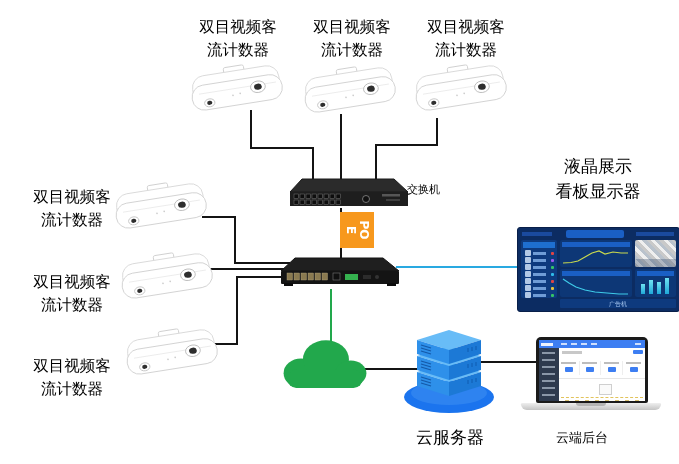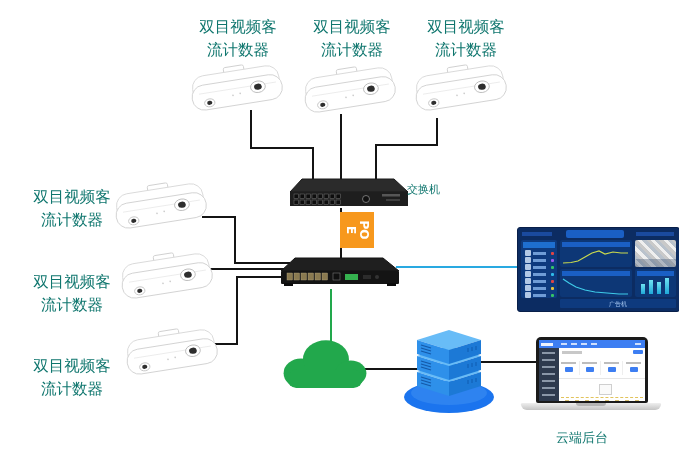--- a/index.html
+++ b/index.html
@@ -1,19 +1,19 @@
 <!DOCTYPE html>
 <html><head>
 <meta charset="utf-8">
 <style>
   html,body{margin:0;padding:0;background:#fff;}
   .stage{position:relative;width:679px;height:464px;background:#ffffff;overflow:hidden;
          font-family:"DejaVu Sans","Liberation Sans",sans-serif;}
   
-  .lbl{position:absolute;color:#0f766e;font-size:15.5px;line-height:23px;text-align:center;
+  .lbl{position:absolute;color:#000000;font-size:15.5px;line-height:23px;text-align:center;
        white-space:nowrap;z-index:3;}
   .lbl.single{line-height:19px;}
   .watermark{position:absolute;left:21px;top:126px;color:#C9C9C9;font-size:16px;
              letter-spacing:1px;white-space:nowrap;z-index:1;}
   
   .line{position:absolute;background:#141414;z-index:0;}
   .line.h{height:2px;} .line.v{width:2px;}
   .line.blue{background:#29A9E1;}
   .line.green{background:#22A84C;}
   
@@ -218,20 +218,22 @@
   <div class="poe">
     <span>POE</span>
   </div>
 
   <svg class="dev" style="left:281px;top:253px;width:118px;height:38px">
       <use href="#sym-host" xlink:href="#sym-host"></use>
     </svg>
 
 
   <div class="lbl" style="left:543px;top:154px;width:110px;font-size:17px;line-height:25px">
+    <div>液晶展示</div>
+    <div>看板显示器</div>
   </div>
   <div class="board">
     <div class="b-title"></div>
     <div class="b-tbar1"></div>
     <div class="b-tbar2"></div>
     <div class="b-side">
       <div class="b-side-h"></div>
       <div class="b-row" style="top:10px">
           <i class="ic"></i>
           <i class="tx"></i>
@@ -344,20 +346,21 @@
             <line x1="19" y1="23" x2="29" y2="26"></line>
           </g>
         <g stroke="#0F5CB0" stroke-width="1">
             <line x1="66" y1="20" x2="66" y2="24"></line>
             <line x1="70" y1="19" x2="70" y2="23"></line>
             <line x1="74" y1="18" x2="74" y2="22"></line>
           </g>
       </g>
     </g>
   </svg>
+  <div class="lbl single" style="left:416px;top:428px;font-size:17px">云服务器</div>
 
   <div class="lp-screen">
     <div class="lp-inner">
       <div class="lp-top">
         <i class="lp-logo"></i>
         <i class="lp-menu" style="left:22px"></i>
           <i class="lp-menu" style="left:32px"></i>
         <i class="lp-menu" style="left:42px"></i>
           <i class="lp-menu" style="left:52px"></i>
         <i class="lp-menu" style="right:4px"></i>

